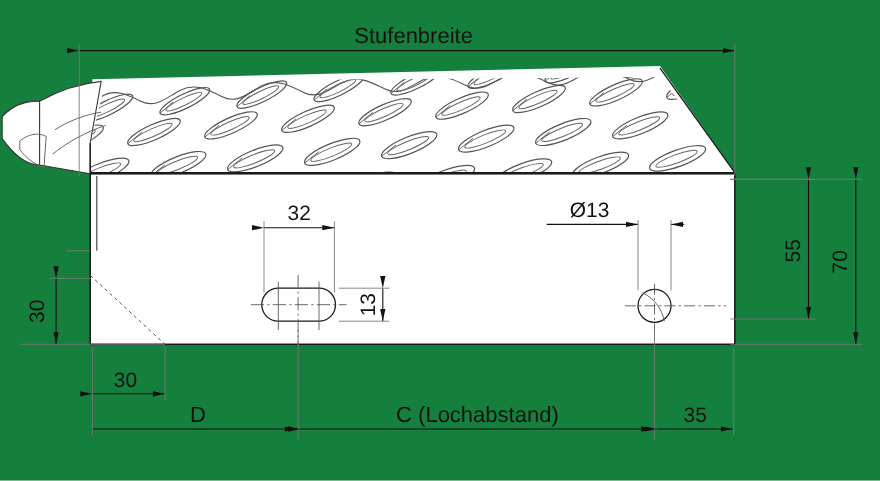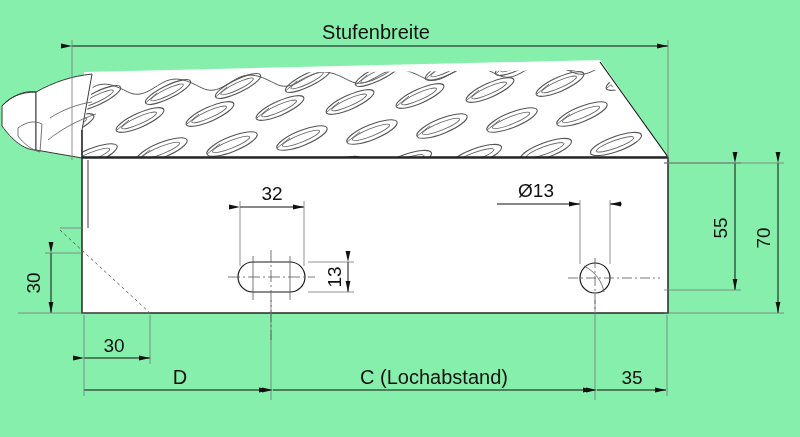--- a/index.html
+++ b/index.html
@@ -7,21 +7,21 @@
     padding: 0;
     background: #ffffff;
   }
   body {
     font-family: "Liberation Sans", sans-serif;
   }
   #drawing-root {
     position: relative;
     width: 800px;
     height: 437px;
-    background: #86efac;
+    background: #15803d;
     overflow: hidden;
   }
   #drawing-svg {
     position: absolute;
     left: 0;
     top: 0;
   }
   .dim-text {
     font-family: "Liberation Sans", sans-serif;
     font-size: 19px;

